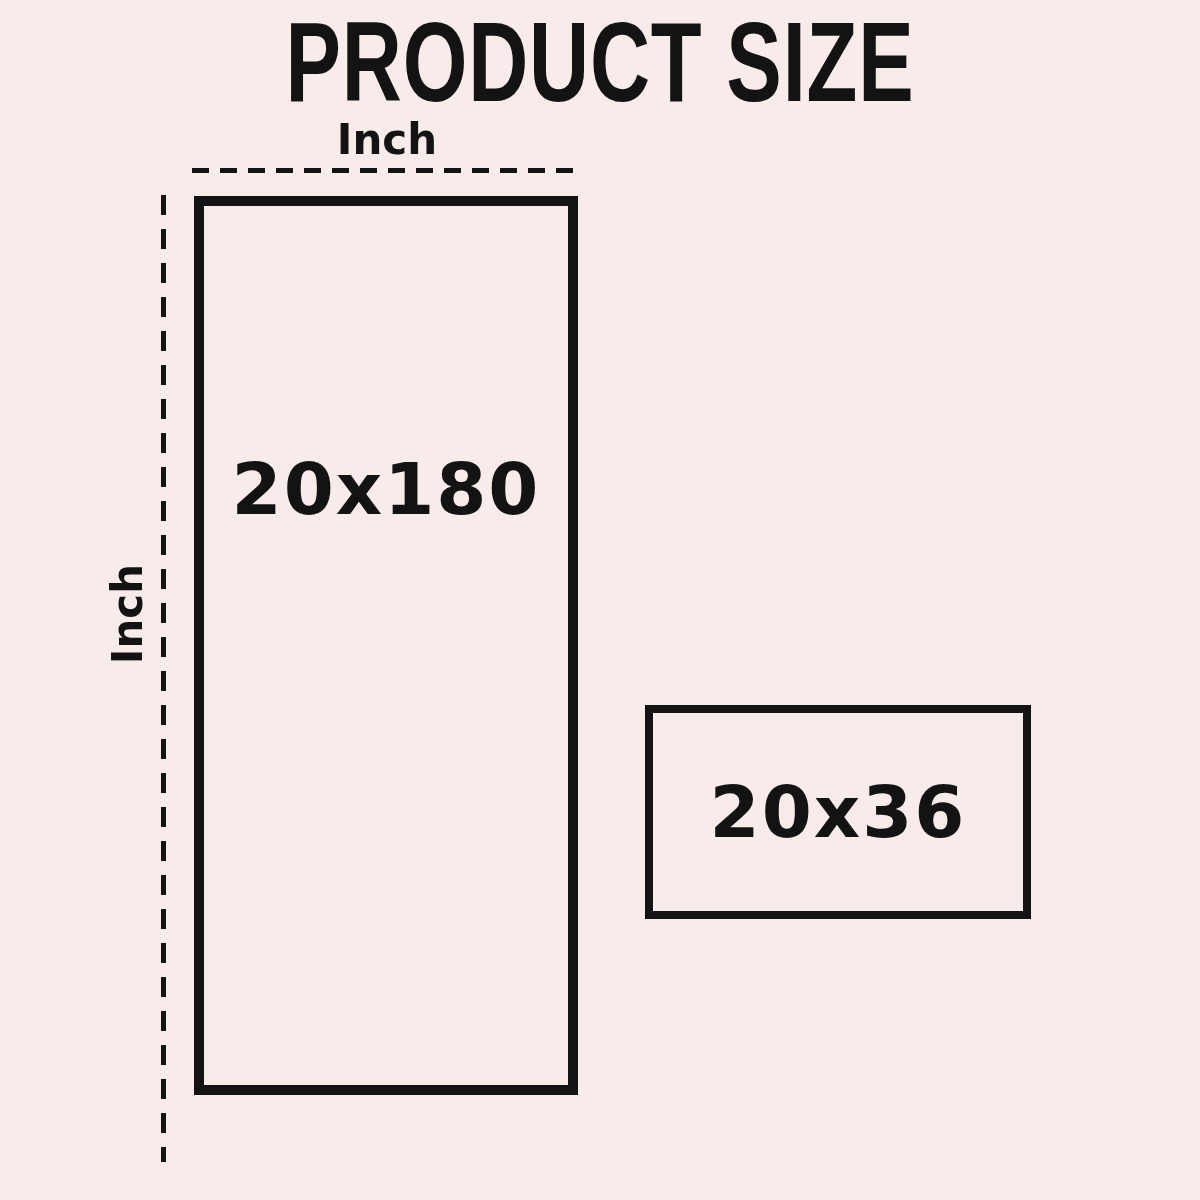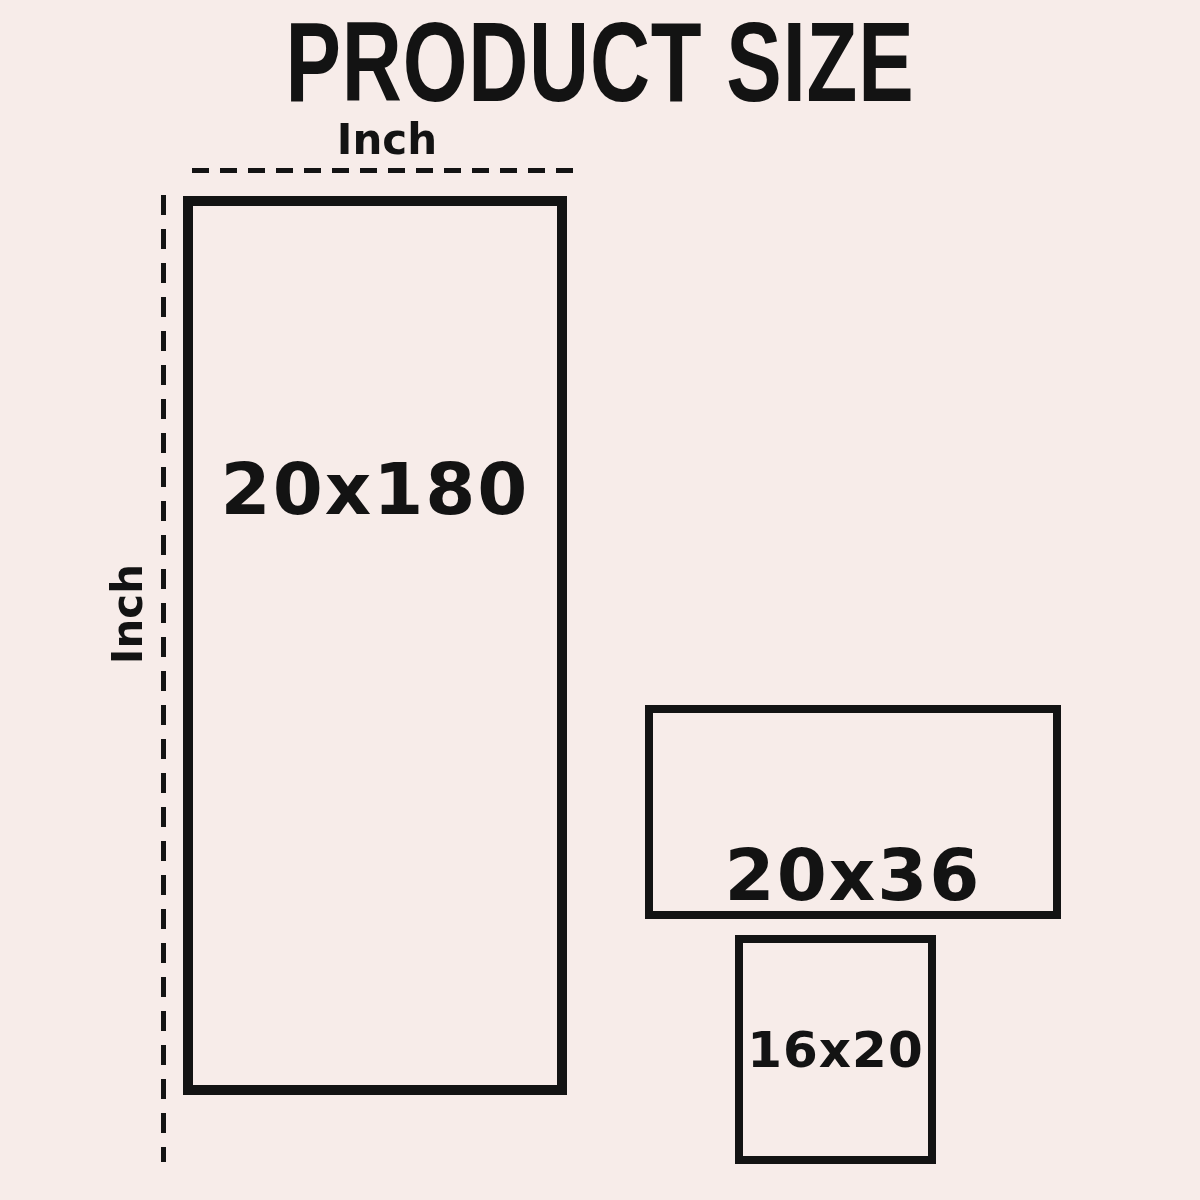--- a/index.html
+++ b/index.html
@@ -88,31 +88,31 @@
     right:0;
     text-align:center;
     font-weight:bold;
     font-size:72px;
     line-height:72px;
     letter-spacing:2px;
     color:var(--ink);
     white-space:nowrap;
   }
   .box-20x180{
-    left:183px; top:196px; width:384px; height:899px;
+    left:194px; top:196px; width:384px; height:899px;
     border-width:10px;
   }
   .box-20x180 .size-label{ top:247px; }
   .box-20x72{
     left:645px; top:195px; width:386px; height:491px;
   }
   .box-20x72 .size-label{ top:238px; }
   .box-20x36{
-    left:645px; top:705px; width:416px; height:214px;
-    display:flex; align-items:flex-end; justify-content:center;
+    left:645px; top:705px; width:386px; height:214px;
+    display:flex; align-items:center; justify-content:center;
   }
   .box-20x36 .size-label{ position:static; }
   .box-16x20{
     left:735px; top:935px; width:201px; height:229px;
     display:flex; align-items:center; justify-content:center;
   }
   .box-16x20 .size-label{ position:static; font-size:50px; line-height:50px; letter-spacing:1px; }
 </style>
 </head>
 <body>
@@ -131,17 +131,14 @@
 
   <div class="size-box box-20x180">
     <span class="size-label">20x180</span>
   </div>
 
 
   <div class="size-box box-20x36">
     <span class="size-label">20x36</span>
   </div>
 
-  <div class="size-box box-16x20">
-    <span class="size-label">16x20</span>
-  </div>
 
 </div>
 
 </body></html>

